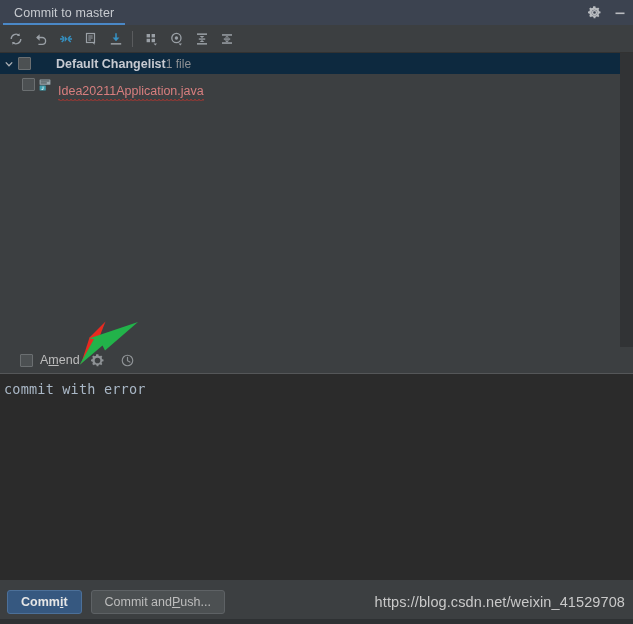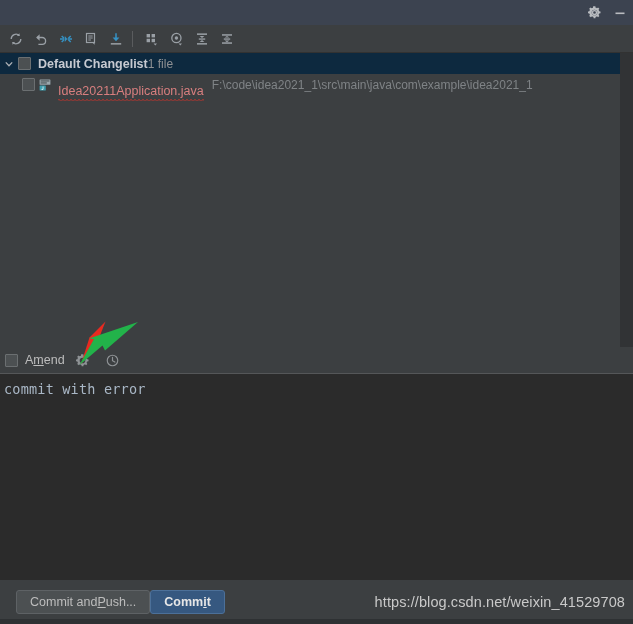--- a/index.html
+++ b/index.html
@@ -121,21 +121,21 @@
     box-sizing: border-box;
     border: 1px solid #6b6f71;
     background: #4c5052;
     border-radius: 1px;
     flex: 0 0 auto;
   }
   .row-label {
     font-weight: bold;
     color: #c7cad1;
     font-size: 12.5px;
-    margin-left: 7px;
+    margin-left: 25px;
   }
   .row-count {
     color: #8f9194;
     font-size: 12px;
     font-weight: normal;
   }
   .child-indent { width: 22px; flex: 0 0 auto; }
   .java-icon { width: 16px; height: 16px; margin-left: 2px; flex: 0 0 auto; }
   .file-name {
     color: #d87f7f;
@@ -156,21 +156,21 @@
     font-size: 12px;
     margin-left: 8px;
   }
 
   
   .amend-bar {
     height: 26px;
     flex: 0 0 auto;
     display: flex;
     align-items: center;
-    padding-left: 5px;
+    padding-left: 20px;
     background: #3c3f41;
   }
   .amend-cbox {
     width: 13px; height: 13px;
     box-sizing: border-box;
     border: 1px solid #6b6f71;
     background: #4c5052;
     border-radius: 1px;
   }
   .amend-label {
@@ -263,20 +263,24 @@
     height: 48px;
     pointer-events: none;
   }
 </style>
 </head>
 <body>
 
 <div id="app">
 
   <div class="titlebar">
+    <div class="tab">
+      <span>Commit to master</span>
+      <span class="tab-underline"></span>
+    </div>
     <div class="titlebar-spacer"></div>
     <div class="titlebar-btn">
       <svg width="15" height="15" viewBox="0 0 16 16">
         <path fill="#b9bcc0" d="M8 5.2A2.8 2.8 0 1 0 8 10.8 2.8 2.8 0 1 0 8 5.2zm0 1.4a1.4 1.4 0 1 1 0 2.8 1.4 1.4 0 0 1 0-2.8z"></path>
         <path fill="#b9bcc0" d="M7.1 1h1.8l.25 1.6c.35.1.68.24.98.42l1.33-.92 1.27 1.27-.92 1.33c.18.3.32.63.42.98L13.8 6v1.8l-1.6.25c-.1.35-.24.68-.42.98l.92 1.33-1.27 1.27-1.33-.92c-.3.18-.63.32-.98.42L8.85 12.8H7.1l-.25-1.6c-.35-.1-.68-.24-.98-.42l-1.33.92-1.27-1.27.92-1.33a4.2 4.2 0 0 1-.42-.98L2.2 7.9V6.1l1.57-.25c.1-.35.24-.68.42-.98l-.92-1.33 1.27-1.27 1.33.92c.3-.18.63-.32.98-.42L7.1 1z" opacity="0"></path>
         <path fill="#b9bcc0" d="M7.05 1.4h1.9l.2 1.45.5.16c.2.07.38.15.56.25l.44.24 1.18-.86 1.34 1.34-.86 1.18.24.44c.1.18.18.37.25.56l.16.5 1.45.2v1.9l-1.45.2-.16.5c-.07.2-.15.38-.25.56l-.24.44.86 1.18-1.34 1.34-1.18-.86-.44.24c-.18.1-.37.18-.56.25l-.5.16-.2 1.45h-1.9l-.2-1.45-.5-.16a3.9 3.9 0 0 1-.56-.25l-.44-.24-1.18.86L2.33 11.7l.86-1.18-.24-.44a3.9 3.9 0 0 1-.25-.56l-.16-.5-1.45-.2v-1.9l1.45-.2.16-.5c.07-.2.15-.38.25-.56l.24-.44-.86-1.18 1.34-1.34 1.18.86.44-.24c.18-.1.37-.18.56-.25l.5-.16.2-1.45zm.95 3.6a3 3 0 1 0 0 6 3 3 0 0 0 0-6z"></path>
       </svg>
     </div>
     <div class="titlebar-btn">
       <svg width="14" height="14" viewBox="0 0 14 14">
@@ -394,21 +398,20 @@
             <rect x="2.6" y="2.4" width="10.8" height="5.4" rx="0.6" fill="#9aa7ad"></rect>
             <rect x="3.6" y="3.4" width="8.8" height="1.1" fill="#4a5457"></rect>
             <rect x="3.6" y="5.4" width="6.2" height="1.1" fill="#4a5457"></rect>
             <rect x="2.6" y="8.4" width="6.2" height="5.2" rx="0.6" fill="#3f9fb0"></rect>
             <path d="M6.4 9.4v2.5c0 .6-.4.9-1 .9-.5 0-.9-.2-1.1-.6l.8-.4c.05.2.15.3.3.3.2 0 .3-.1.3-.35V9.4z" fill="#ffffff"></path>
           </svg>
         </span>
         <span class="file-name" style="text-decoration: none; margin-top: 12px;">Idea20211Application.java<svg class="squiggle" viewBox="0 0 146 3" preserveAspectRatio="none" width="146" height="3">
               <path d="M0 2.4 q1 -2.2 2 0 q1 2.2 2 0 q1 -2.2 2 0 q1 2.2 2 0 q1 -2.2 2 0 q1 2.2 2 0 q1 -2.2 2 0 q1 2.2 2 0 q1 -2.2 2 0 q1 2.2 2 0 q1 -2.2 2 0 q1 2.2 2 0 q1 -2.2 2 0 q1 2.2 2 0 q1 -2.2 2 0 q1 2.2 2 0 q1 -2.2 2 0 q1 2.2 2 0 q1 -2.2 2 0 q1 2.2 2 0 q1 -2.2 2 0 q1 2.2 2 0 q1 -2.2 2 0 q1 2.2 2 0 q1 -2.2 2 0 q1 2.2 2 0 q1 -2.2 2 0 q1 2.2 2 0 q1 -2.2 2 0 q1 2.2 2 0 q1 -2.2 2 0 q1 2.2 2 0 q1 -2.2 2 0 q1 2.2 2 0 q1 -2.2 2 0 q1 2.2 2 0 q1 -2.2 2 0 q1 2.2 2 0 q1 -2.2 2 0 q1 2.2 2 0 q1 -2.2 2 0 q1 2.2 2 0 q1 -2.2 2 0 q1 2.2 2 0 q1 -2.2 2 0 q1 2.2 2 0 q1 -2.2 2 0 q1 2.2 2 0 q1 -2.2 2 0 q1 2.2 2 0 q1 -2.2 2 0 q1 2.2 2 0 q1 -2.2 2 0 q1 2.2 2 0 q1 -2.2 2 0 q1 2.2 2 0 q1 -2.2 2 0 q1 2.2 2 0 q1 -2.2 2 0 q1 2.2 2 0 q1 -2.2 2 0 q1 2.2 2 0 q1 -2.2 2 0 q1 2.2 2 0 q1 -2.2 2 0 q1 2.2 2 0 q1 -2.2 2 0 q1 2.2 2 0 q1 -2.2 2 0 q1 2.2 2 0 q1 -2.2 2 0 q1 2.2 2 0 q1 -2.2 2 0 q1 2.2 2 0" fill="none" stroke="#d9342b" stroke-width="0.9"></path>
             </svg></span>
-        <span class="file-path">F:\code\idea2021_1\src\main\java\com\example\idea2021_1</span>
       </div>
 
     </div>
     <div class="tree-scroll-edge"></div>
   </div>
 
   <div class="amend-bar">
     <span class="amend-cbox"></span>
     <span class="amend-label"><span>A</span><u>m</u><span>end</span></span>
 
@@ -424,32 +427,32 @@
         <path d="M8 4.5V8.2l2.5 1.5" fill="none" stroke="#8e9295" stroke-width="1.25" stroke-linecap="round"></path>
       </svg>
     </span>
   </div>
 
   <div class="msg-area">
     <div class="msg-text" title="Commit Message">commit with error</div>
   </div>
 
   <div class="bottom-bar">
+    <div class="btn btn-primary">
+        <span>Comm</span>
+        <u>i</u>
+        <span>t</span>
+      </div>
+
     <div class="btn btn-secondary">
         <span>Commit and </span>
         <u>P</u>
         <span>ush...</span>
       </div>
 
-    <div class="btn btn-primary">
-        <span>Comm</span>
-        <u>i</u>
-        <span>t</span>
-      </div>
-
     <div class="watermark">https://blog.csdn.net/weixin_41529708</div>
     <div class="bottom-edge"></div>
   </div>
 
   <svg class="anno-arrow" viewBox="0 0 64 48">
 
     <path d="M3 44 L11.5 17.5 L27.5 1.5 L17.5 27 Z" fill="#e82a20"></path>
 
     <path d="M1.5 45 L16 19 L11 18.5 L60 2 L27 30.5 L24.5 25.5 Z" fill="#22b34a"></path>
   </svg>

